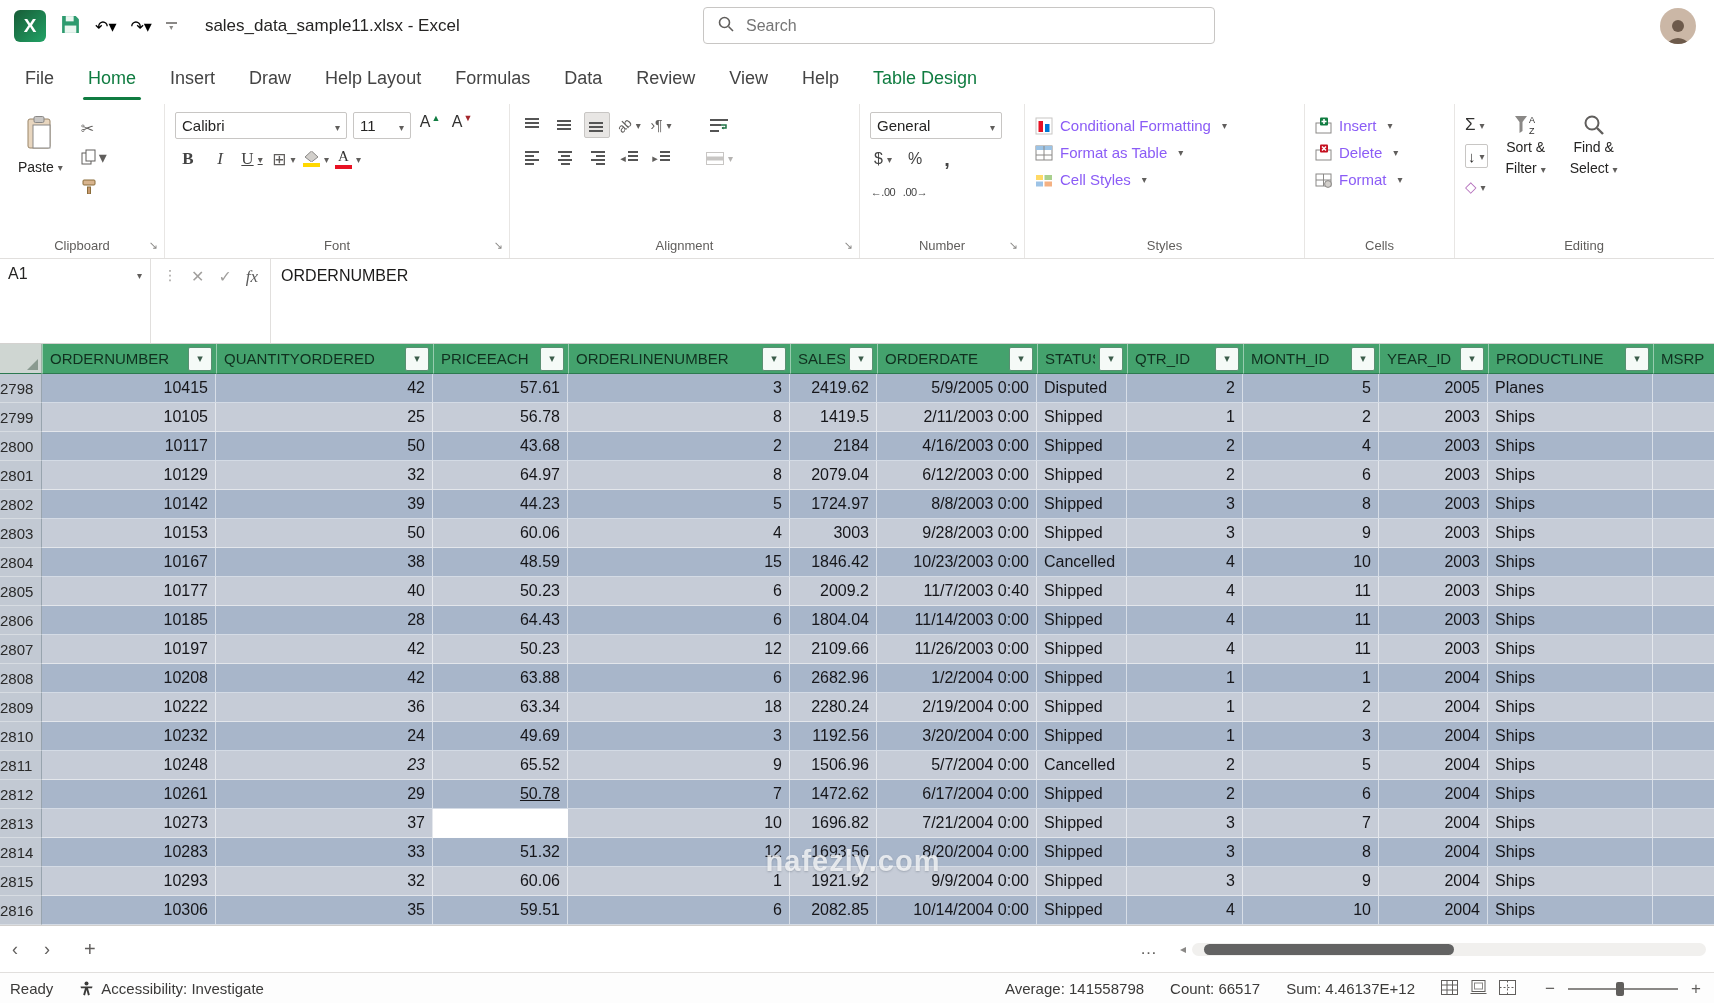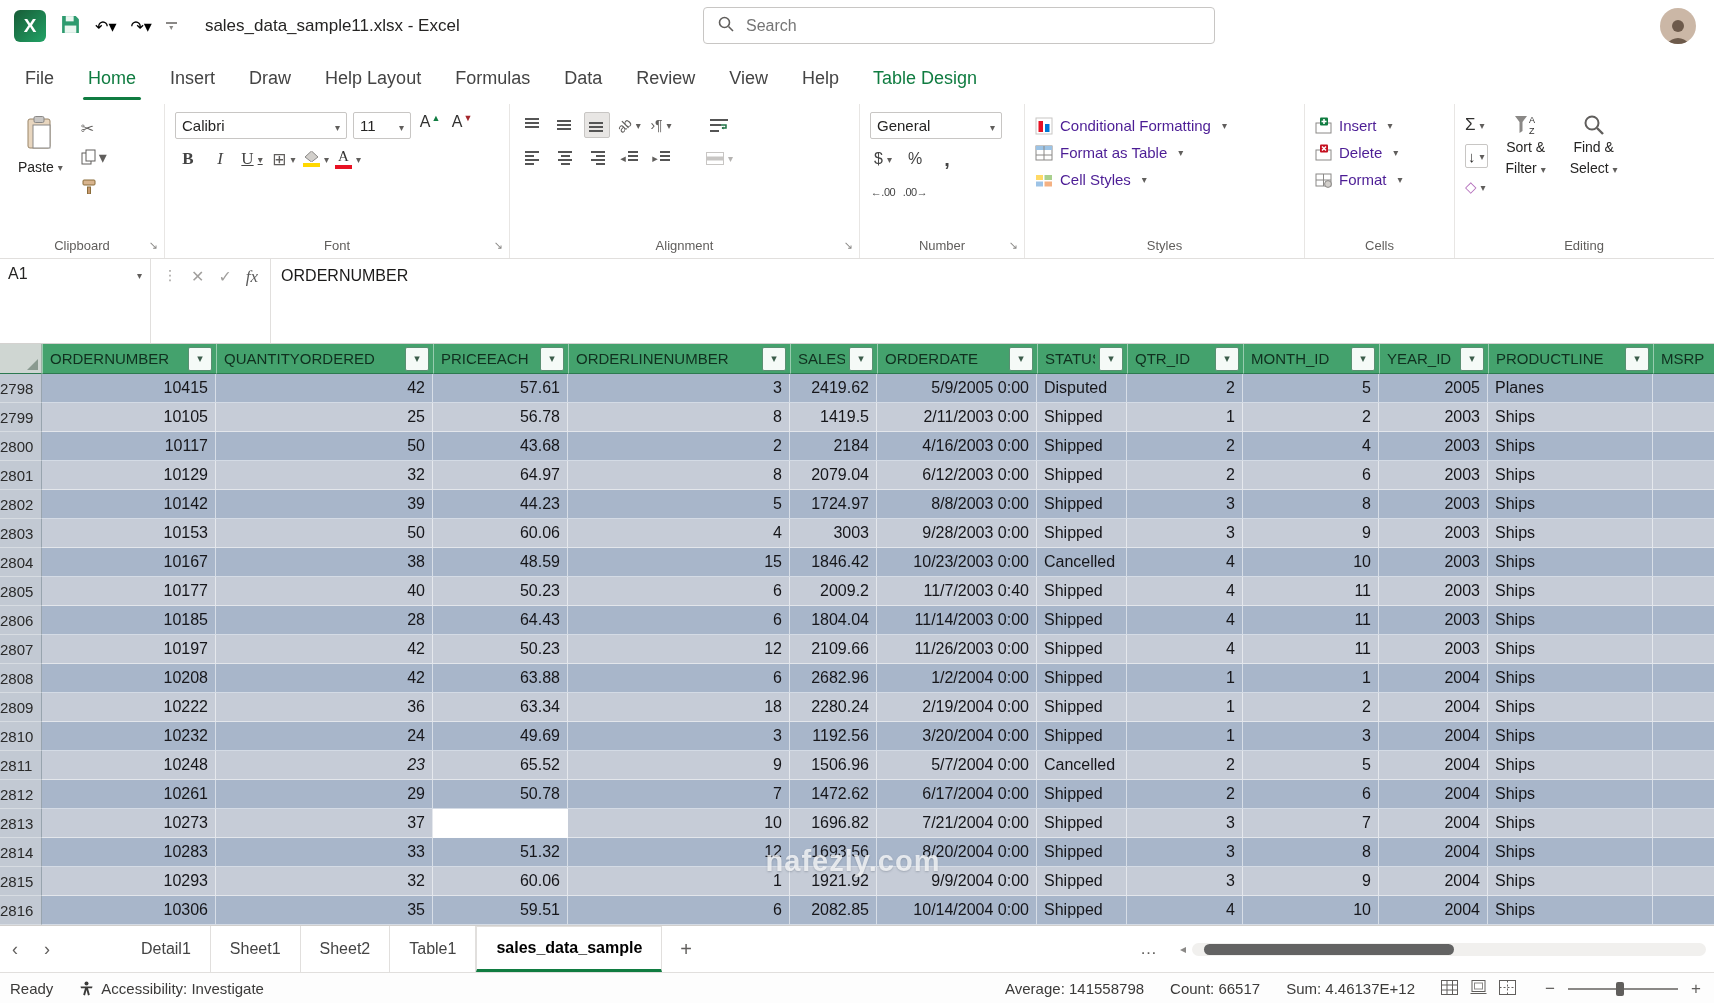--- a/index.html
+++ b/index.html
@@ -64,21 +64,21 @@
   .lines.va-top{justify-content:flex-start;}
   .lines.va-mid{justify-content:center;}
   .lines.va-bot{justify-content:flex-end;}
   .lines.ha-left{align-items:flex-start;}
   .lines.ha-center{align-items:center;}
   .lines.ha-right{align-items:flex-end;}
   .rot-ab{display:inline-block;transform:rotate(-45deg);font-size:13px;color:#605e5c;}
   .num-small{font-size:11px;color:#444;letter-spacing:-0.5px;white-space:nowrap;}
 
   
-  .stack-item{display:flex;align-items:center;gap:7px;height:27px;font-size:15px;color:#4c1d95;white-space:nowrap;}
+  .stack-item{display:flex;align-items:center;gap:7px;height:27px;font-size:15px;color:#8b5cf6;white-space:nowrap;}
   .editing-wrap{display:flex;gap:12px;}
   .ed-col1{display:flex;flex-direction:column;gap:8px;padding-top:2px;}
   .ed-col1 .mini{display:flex;align-items:center;height:22px;color:#323130;}
   .bigbtn{display:flex;flex-direction:column;align-items:center;gap:3px;padding:2px 6px;font-size:14px;color:#252423;line-height:1.25;text-align:center;}
 
   
   .formula-bar{height:85px;border-bottom:1px solid #d4d2d0;display:flex;box-sizing:border-box;background:#fff;}
   .name-box{width:150px;display:flex;align-items:flex-start;padding:6px 8px;box-sizing:border-box;}
   .name-box-inner{flex:1;display:flex;align-items:center;justify-content:space-between;font-size:16px;color:#252423;}
   .fb-sep{width:1px;background:#e1dfdd;}
@@ -756,21 +756,21 @@
           <div class="cell align-right" style="width: 116px;">2</div>
           <div class="cell align-right" style="width: 136px;">5</div>
           <div class="cell align-right" style="width: 109px;">2004</div>
           <div class="cell align-left" style="width: 165px;">Ships</div>
           <div class="cell align-right" style="width: 130px;"></div>
         </div>
         <div class="srow band-dark">
           <div class="rowhead">2812</div>
           <div class="cell align-right" style="width: 174px;">10261</div>
           <div class="cell align-right" style="width: 217px;">29</div>
-          <div class="cell align-right" style="width: 135px;">50.78</div>
+          <div class="cell align-right" style="width: 135px; text-decoration: underline;">50.78</div>
           <div class="cell align-right" style="width: 222px;">7</div>
           <div class="cell align-right" style="width: 87px;">1472.62</div>
           <div class="cell align-right" style="width: 160px;">6/17/2004 0:00</div>
           <div class="cell align-left" style="width: 90px;">Shipped</div>
           <div class="cell align-right" style="width: 116px;">2</div>
           <div class="cell align-right" style="width: 136px;">6</div>
           <div class="cell align-right" style="width: 109px;">2004</div>
           <div class="cell align-left" style="width: 165px;">Ships</div>
           <div class="cell align-right" style="width: 130px;"></div>
         </div>
@@ -839,27 +839,20 @@
 
   <div class="watermark" style="position:absolute;top:846px;left:853px;">
     <div class="en">nafezly.com</div>
   </div>
 
   <div class="tabbar">
     <div class="tab-nav">
       <span>‹</span>
       <span>›</span>
     </div>
-    <div class="stabs">
-        <div class="stab">Detail1</div>
-        <div class="stab">Sheet1</div>
-        <div class="stab">Sheet2</div>
-        <div class="stab">Table1</div>
-        <div class="stab active">sales_data_sample</div>
-      </div>
     <span class="add-sheet">+</span>
     <span class="tab-more">…</span>
     <div class="hscroll">
       <span class="harr">◂</span>
       <div class="track">
         <div class="thumb"></div>
       </div>
     </div>
   </div>
 

